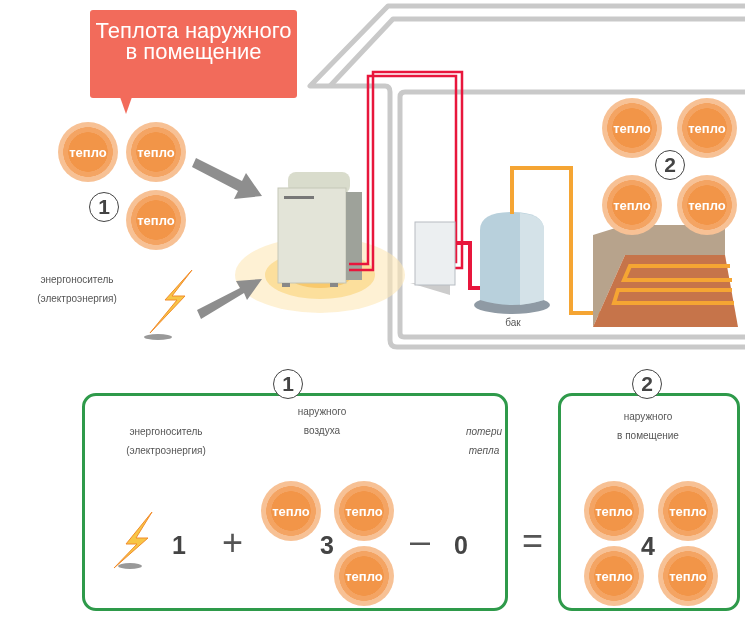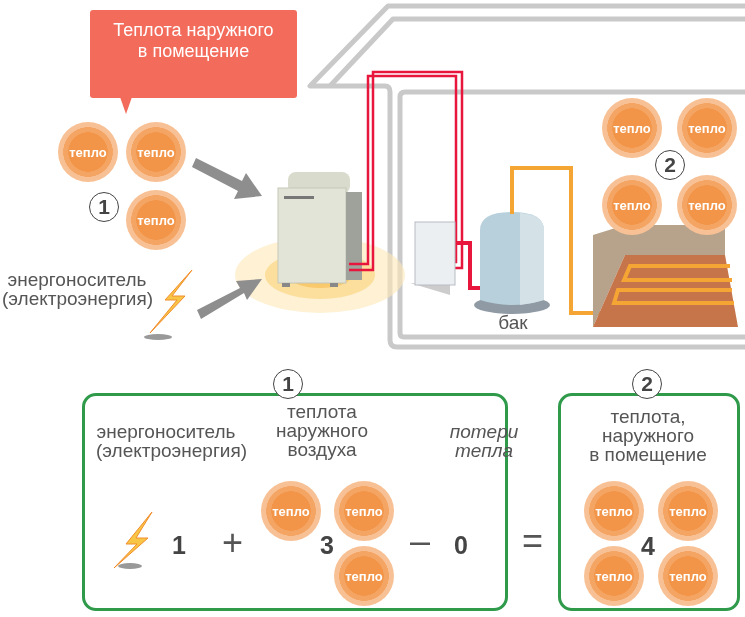--- a/index.html
+++ b/index.html
@@ -1,24 +1,24 @@
 <!DOCTYPE html>
 <html><head>
 <meta charset="utf-8">
 <style>
   html,body{margin:0;padding:0;background:#fff;}
   body{width:745px;height:617px;position:relative;overflow:hidden;font-family:"Liberation Sans","DejaVu Sans",sans-serif;color:#555;}
   .abs{position:absolute;}
   svg.bg{position:absolute;left:0;top:0;}
-  .callout{position:absolute;left:90px;top:10px;width:207px;height:88px;background:#f26b5b;border-radius:3px;color:#fff;font-size:18px;line-height:21px;text-align:center;padding-top:10px;box-sizing:border-box;}
+  .callout{position:absolute;left:90px;top:10px;width:207px;height:88px;background:#f26b5b;border-radius:3px;color:#fff;font-size:22px;line-height:21px;text-align:center;padding-top:10px;box-sizing:border-box;}
   .callout:after{content:"";position:absolute;left:30px;bottom:-16px;border-left:6px solid transparent;border-right:6px solid transparent;border-top:17px solid #f26b5b;}
   .callout span{display:block;}
   .heat{position:absolute;width:60px;height:60px;border-radius:50%;background:radial-gradient(circle,#f29548 0 46%,#f4a463 47% 58%,#f7c195 59% 72%,#fbdcc3 73% 100%);display:flex;align-items:center;justify-content:center;color:#fff;font-weight:bold;font-size:13px;}
   .badge{position:absolute;width:30px;height:30px;border:1.6px solid #444;border-radius:50%;background:#fff;display:flex;align-items:center;justify-content:center;font-weight:bold;font-size:21px;color:#444;box-sizing:border-box;}
-  .lbl{position:absolute;font-size:19px;line-height:19px;color:#555;text-align:center;}
+  .lbl{position:absolute;font-size:10px;line-height:19px;color:#555;text-align:center;}
   .box{position:absolute;border:3px solid #2e9a4a;border-radius:14px;box-sizing:border-box;}
   .num{position:absolute;font-weight:bold;font-size:25px;color:#444;}
   .op{position:absolute;font-size:36px;color:#555;line-height:36px;}
 </style>
 </head>
 <body>
 
 <svg class="bg" width="745" height="617">
 
   <g fill="none" stroke="#c9c9c9" stroke-width="5" stroke-linejoin="round">
@@ -103,21 +103,20 @@
 <div class="lbl" style="left:495px;top:313px;width:36px;">бак</div>
 
 <div class="box" style="left:82px;top:393px;width:426px;height:218px;"></div>
 <div class="badge" style="left:273px;top:369px;">1</div>
 
 <div class="lbl" style="left:96px;top:422px;width:140px;">
   <div>энергоноситель</div>
   <div>(электроэнергия)</div>
 </div>
 <div class="lbl" style="left:262px;top:402px;width:120px;">
-  <div>теплота</div>
   <div>наружного</div>
   <div>воздуха</div>
 </div>
 <div class="lbl" style="left:444px;top:422px;width:80px;font-style:italic;">
   <div>потери</div>
   <div>тепла</div>
 </div>
 
 <svg class="abs" style="left:110px;top:508px" width="60" height="62">
   <polygon points="42,4 16,36 27,36 4,60 38,30 26,30" fill="#f7c646" stroke="#f28c2b" stroke-width="1"></polygon>
@@ -132,21 +131,20 @@
 <div class="num" style="left:320px;top:531px">3</div>
 
 <div class="op" style="left:410px;top:523px">–</div>
 <div class="num" style="left:454px;top:531px">0</div>
 
 <div class="op" style="left:522px;top:523px">=</div>
 
 <div class="box" style="left:558px;top:393px;width:182px;height:218px;"></div>
 <div class="badge" style="left:632px;top:369px;">2</div>
 <div class="lbl" style="left:578px;top:407px;width:140px;">
-  <div>теплота,</div>
   <div>наружного</div>
   <div>в помещение</div>
 </div>
 <div class="heat" style="left:584px;top:481px">тепло</div>
 <div class="heat" style="left:658px;top:481px">тепло</div>
 <div class="heat" style="left:584px;top:546px">тепло</div>
 <div class="heat" style="left:658px;top:546px">тепло</div>
 <div class="num" style="left:641px;top:532px">4</div>
 
 </body></html>

